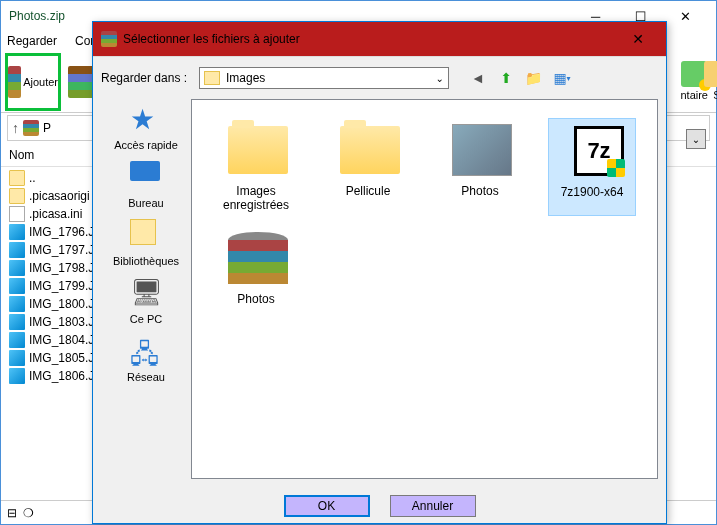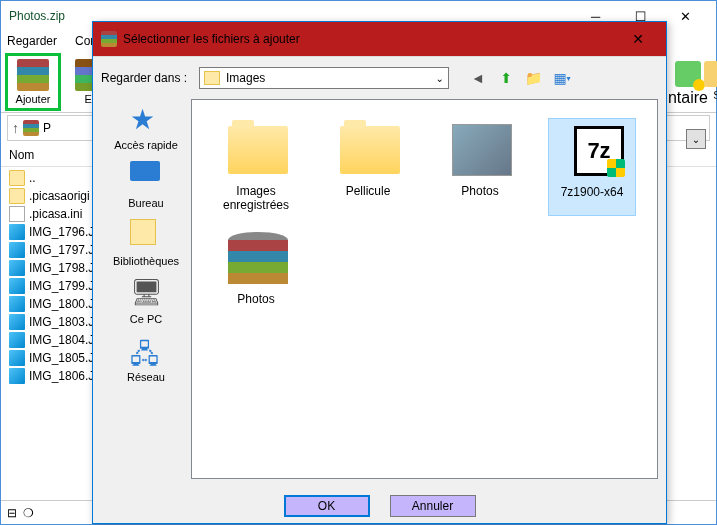--- a/index.html
+++ b/index.html
@@ -7,21 +7,21 @@
 
 
 .main-window { position: absolute; top: 0; left: 0; width: 717px; height: 525px; border: 1px solid #4a90d9; background: #fff; }
 .main-titlebar { height: 30px; padding: 0 8px; display: flex; align-items: center; justify-content: space-between; background: #fff; }
 .main-titlebar .title { font-size: 12px; color: #14532d; }
 .win-controls { display: flex; }
 .win-controls div { width: 45px; height: 28px; display: flex; align-items: center; justify-content: center; color: #000; font-size: 13px; }
 .main-menu { height: 20px; padding: 0 6px; display: flex; gap: 18px; align-items: center; color: #000; }
 .main-menu span { }
 .toolbar { height: 62px; border-bottom: 1px solid #ccc; display: flex; align-items: center; padding: 2px 4px; gap: 2px; }
-.tool-btn { width: 56px; height: 58px; display: flex; flex-direction: column; align-items: center; justify-content: center; gap: 2px; }
+.tool-btn { width: 56px; height: 58px; display: flex; flex-direction: row; align-items: center; justify-content: center; gap: 2px; }
 .tool-btn.highlighted { border: 3px solid #0bbf3a; }
 .tool-btn .label { font-size: 11px; }
 .addressbar { height: 26px; border: 1px solid #ccc; margin: 2px 6px; display: flex; align-items: center; gap: 4px; padding: 0 4px; }
 .list-columns { height: 24px; border-bottom: 1px solid #e0e0e0; display: flex; align-items: center; padding: 0 8px; }
 .list-columns .col { font-size: 12px; }
 .file-list { padding: 2px 8px; }
 .file-row { height: 18px; display: flex; align-items: center; gap: 4px; font-size: 12px; }
 .file-row .icon { width: 16px; height: 16px; }
 .folder-ico-sm { background: #ffe9a8; border: 1px solid #e6c24d; border-radius: 1px; }
 .jpg-ico-sm { background: linear-gradient(135deg,#4fc3f7,#0288d1); border-radius: 1px; }
@@ -112,21 +112,21 @@
       <div class="winrar-ico"></div>
       <span class="label">Ajouter</span>
     </div>
     <div class="tool-btn">
       <div class="winrar-ico" style="filter:hue-rotate(40deg)"></div>
       <span class="label">Ex</span>
     </div>
   </div>
   <div class="tool-right">
     <div class="ico"></div>
-    <span style="font-size:16px;">ntaire</span>
+    <span style="font-size:11px;">ntaire</span>
   </div>
   <div style="position:absolute; right:-14px; top:60px; display:flex; flex-direction:column; align-items:center; gap:2px;">
     <div style="width:26px;height:26px;background:#f7d070;border-radius:3px;"></div>
     <span style="font-size:11px;">S</span>
   </div>
   <div class="addressbar">
     <span style="font-size:14px;color:#555;">↑</span>
     <div class="winrar-ico" style="width:16px;height:16px;"></div>
     <span>P</span>
   </div>

